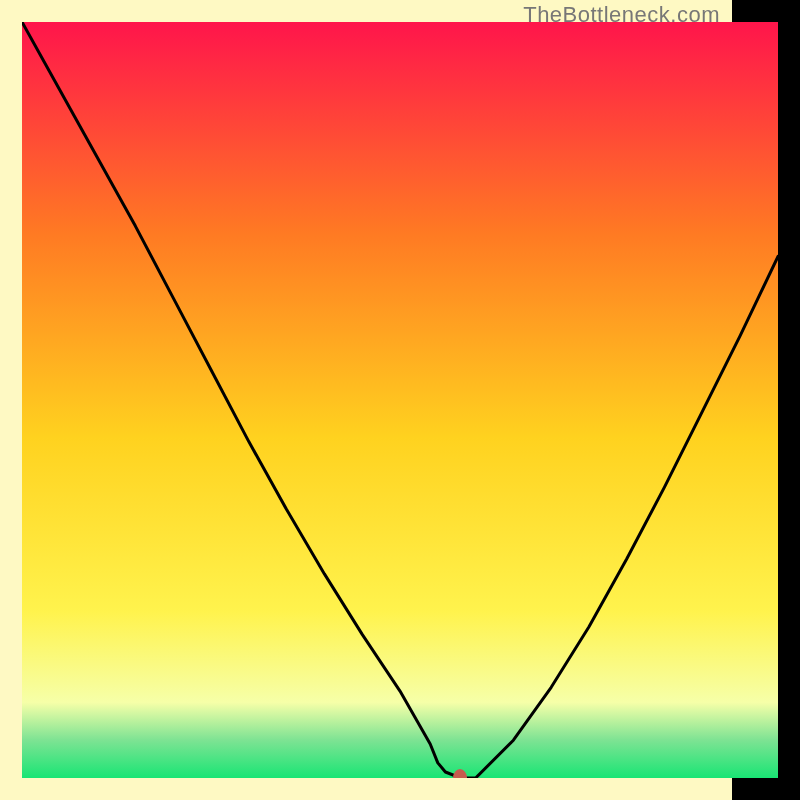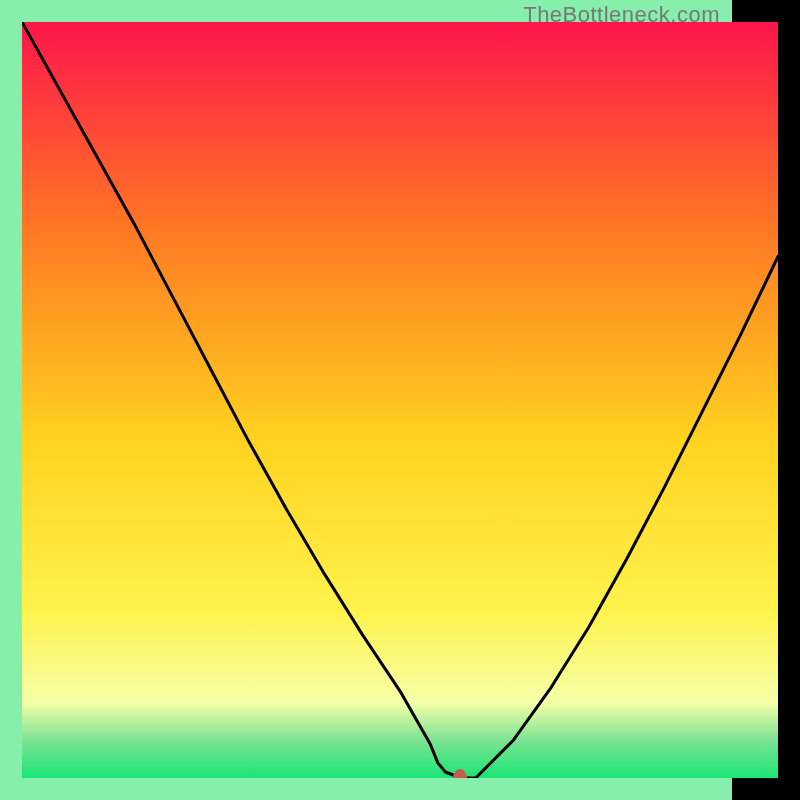--- a/index.html
+++ b/index.html
@@ -7,21 +7,21 @@
     padding: 0;
     width: 800px;
     height: 800px;
     background: #000;
     font-family: Arial, Helvetica, sans-serif;
   }
   .frame {
     position: relative;
     width: 732px;
     height: 800px;
-    background: #86efac;
+    background: #fef9c3;
   }
   .watermark {
     position: absolute;
     top: 2px;
     right: 12px;
     color: #777;
     font-size: 22px;
     font-weight: 500;
     letter-spacing: 0.5px;
     z-index: 5;

